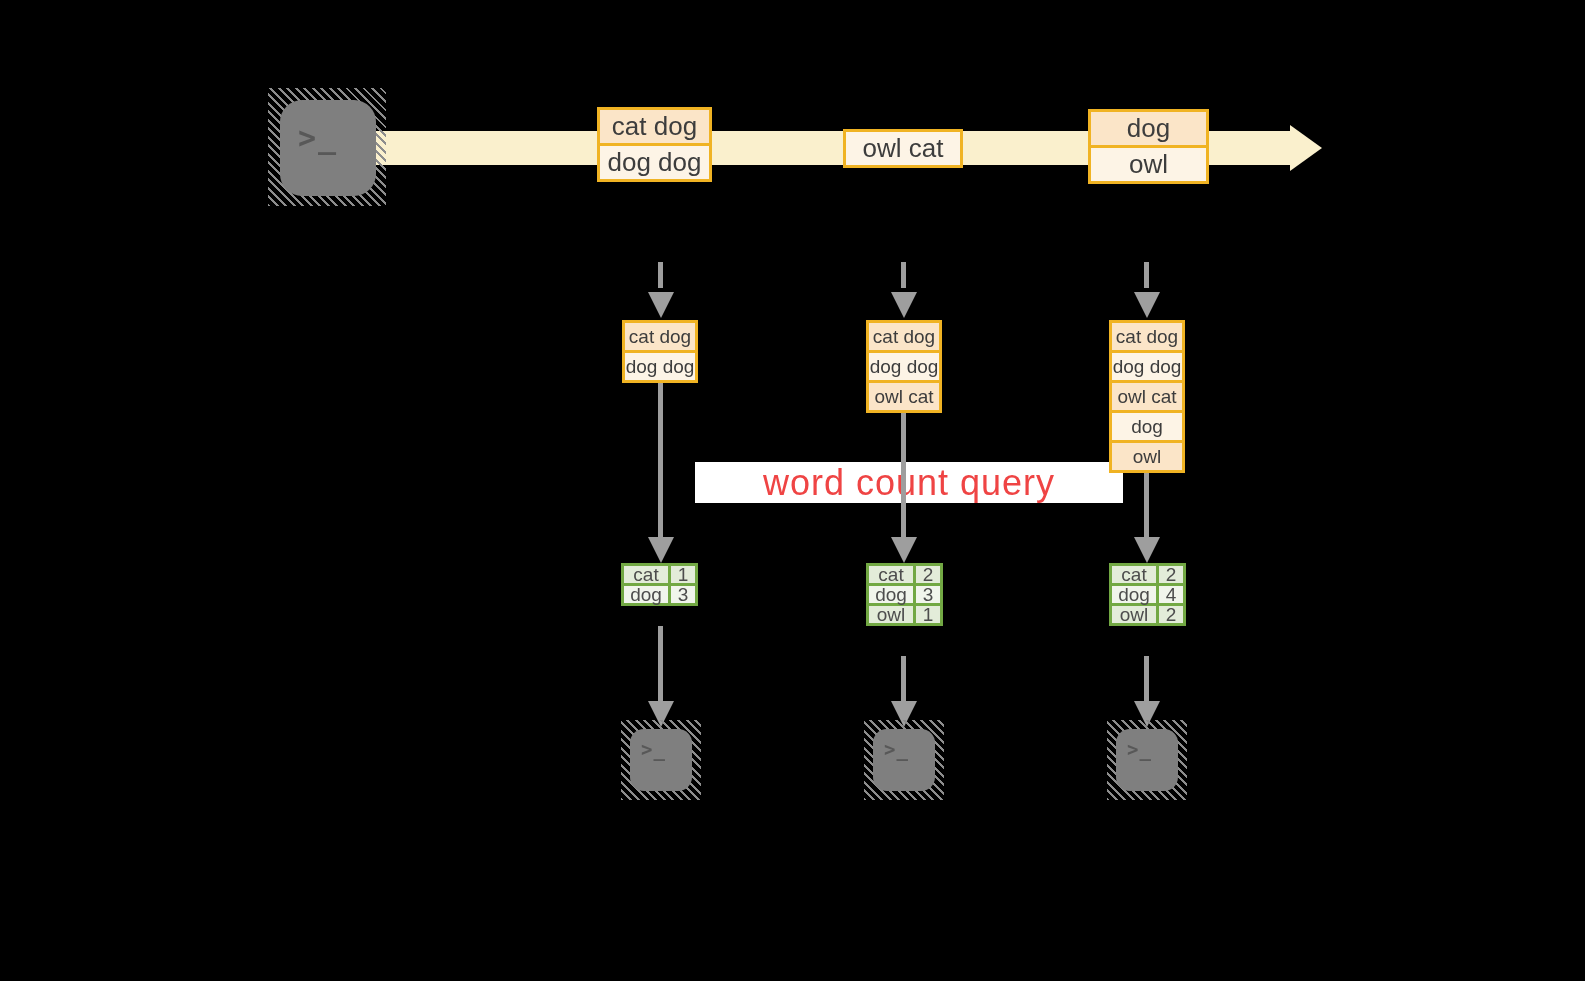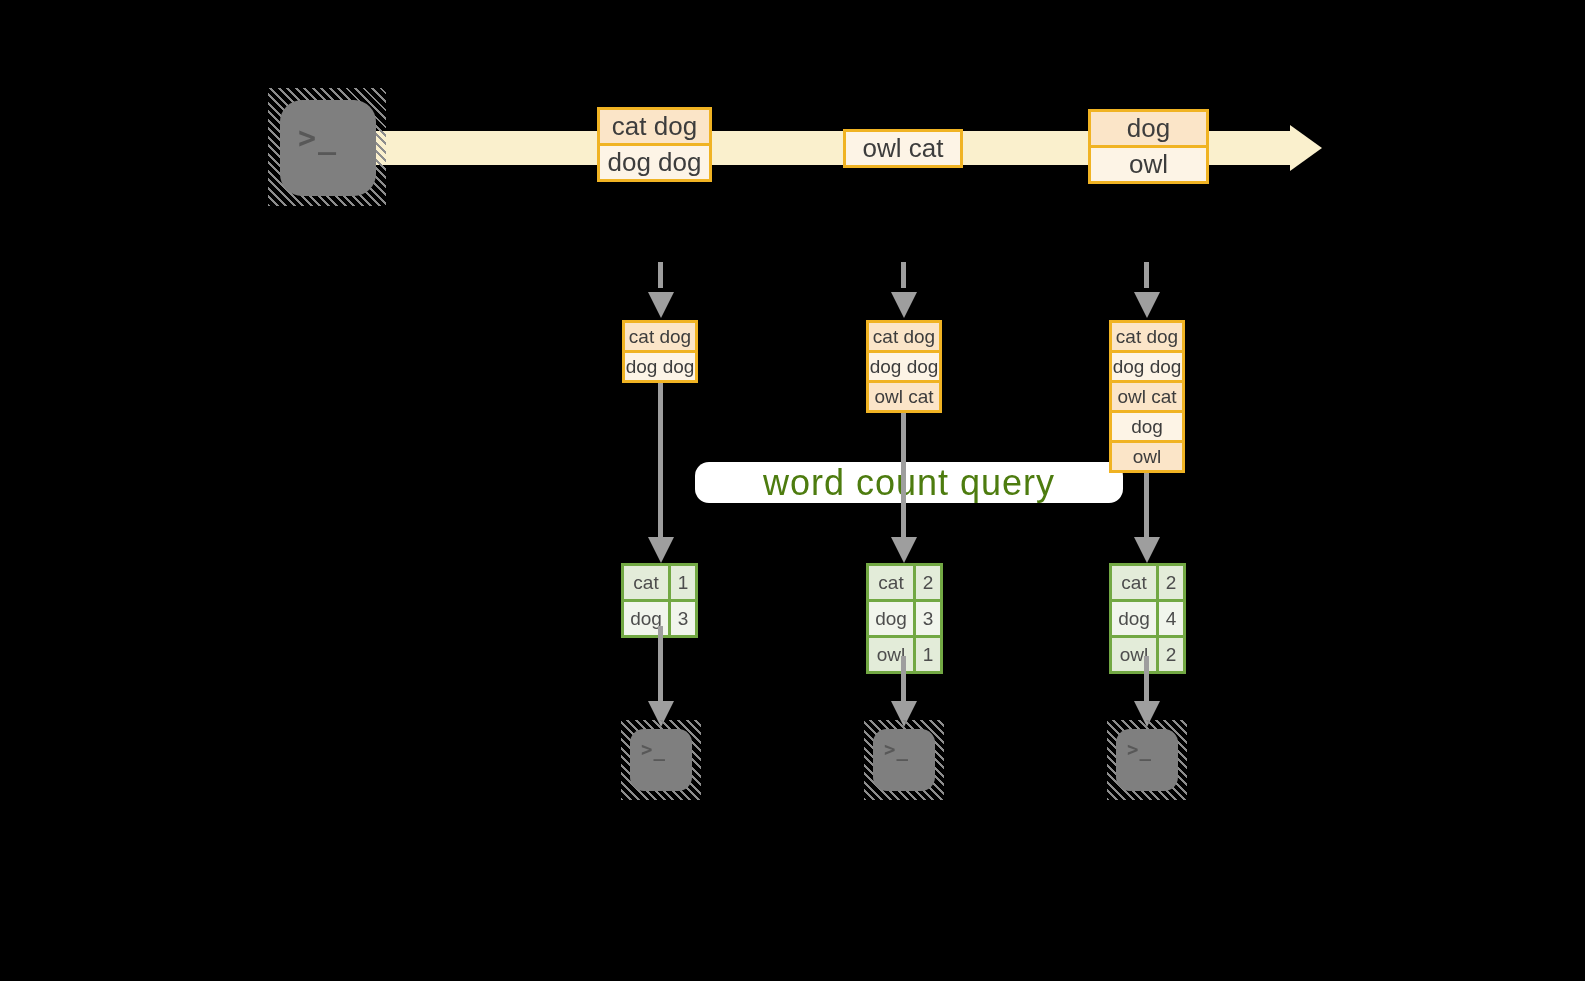--- a/index.html
+++ b/index.html
@@ -26,24 +26,24 @@
   .batch .orow{height:27px;font-size:19px;}
   .fill-a{background:var(--peach,#FBE5C8);text-align:center;}
   .fill-b{background:var(--cream,#FDF4E6);}
   
   .vline{position:absolute;width:5px;background:var(--gray,#9E9E9E);}
   .ahead{position:absolute;width:0;height:0;
     border-left:13px solid transparent;border-right:13px solid transparent;
     border-top:26px solid var(--gray,#9E9E9E);}
   
   .qlabel{position:absolute;background:#fff;display:flex;align-items:center;justify-content:center;
-    color:#4d7c0f;font-size:36px;font-weight:300;letter-spacing:1px;border-radius:14px;}
+    color:#ef4444;font-size:36px;font-weight:300;letter-spacing:1px;}
   
   .gtable{position:absolute;box-sizing:border-box;border:3px solid var(--green,#72A843);}
-  .grow{display:flex;height:33px;color:#4d4d4d;font-size:19px;}
+  .grow{display:flex;height:17px;color:#4d4d4d;font-size:19px;}
   .grow + .grow{border-top:3px solid var(--green,#72A843);}
   .gcell{display:flex;align-items:center;justify-content:center;}
   .gword{width:44px;}
   .gnum{width:24px;border-left:3px solid var(--green,#72A843);}
   .g-a{background:var(--green_dark,#E3ECD9);}
   .g-b{background:var(--green_light,#F1F5EC);}
 </style>
 </head>
 <body>
 

